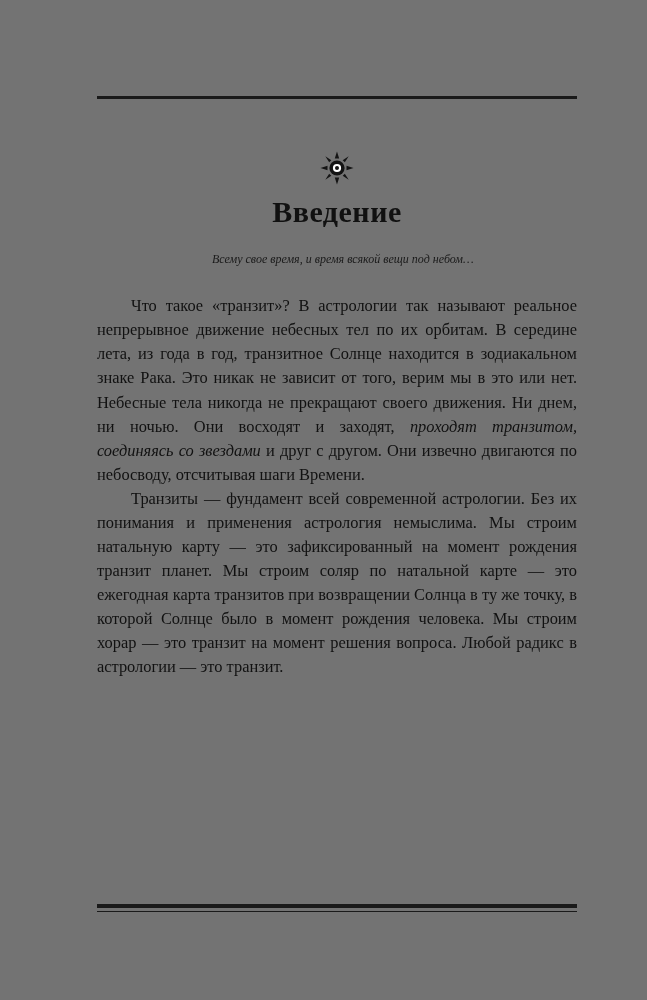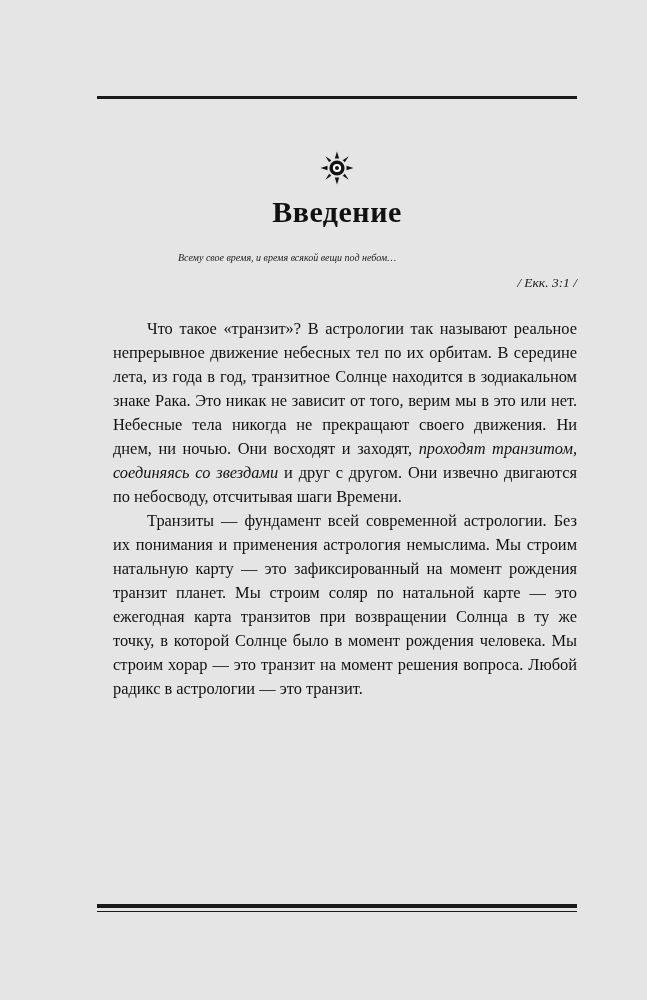--- a/index.html
+++ b/index.html
@@ -11,21 +11,21 @@
     width: 647px;
     height: 1000px;
     overflow: hidden;
     font-family: "Liberation Serif", serif;
     color: #111111;
   }
   .page {
     position: relative;
     width: 647px;
     height: 1000px;
-    background: #e5e5e5;
+    background: #737373;
     box-sizing: border-box;
   }
   .content {
     position: absolute;
     left: 97px;
     top: 96px;
     width: 480px;
   }
   .rule-top {
     width: 100%;
@@ -45,38 +45,37 @@
   .chapter-title {
     text-align: center;
     font-size: 30px;
     font-weight: bold;
     letter-spacing: 0.5px;
     margin-top: 10px;
     margin-bottom: 22px;
     font-family: "Liberation Serif", serif;
   }
   .epigraph {
-    margin-left: 81px;
+    margin-left: 115px;
     margin-right: 2px;
     font-style: italic;
-    font-size: 10px;
+    font-size: 12px;
     line-height: 1.45;
     text-align: left;
     color: #1a1a1a;
   }
   .epigraph-source {
     margin-top: 9px;
     text-align: right;
     font-style: italic;
     font-size: 13.5px;
     color: #1a1a1a;
   }
   .body-text {
     margin-top: 26px;
-    margin-left: 16px;
   }
   .body-text p {
     margin: 0;
     text-indent: 34px;
     font-size: 16.4px;
     line-height: 1.465;
     text-align: justify;
     text-justify: inter-word;
     color: #111111;
   }
@@ -129,21 +128,20 @@
           </g>
         </g>
         <circle cx="17" cy="17" r="4.1" fill="#ffffff"></circle>
         <circle cx="17" cy="17" r="2.0" fill="#141414"></circle>
       </svg>
     </div>
 
     <h1 class="chapter-title">Введение</h1>
 
     <div class="epigraph">Всему свое время, и время всякой вещи под небом…</div>
-    <div class="epigraph-source">/ Екк. 3:1 /</div>
 
     <div class="body-text">
       <p>
         <span>Что такое «транзит»? В астрологии так называют реальное непрерывное движение небесных тел по их орбитам. В середине лета, из года в год, транзитное Солнце находится в зодиакальном знаке Рака. Это никак не зависит от того, верим мы в это или нет. Небесные тела никогда не прекращают своего движения. Ни днем, ни ночью. Они восходят и заходят, </span><span class="italic">проходят транзитом, соединяясь со звездами</span><span> и друг с другом. Они извечно двигаются по небосводу, отсчитывая шаги Времени.</span>
       </p>
       <p>
         <span>Транзиты — фундамент всей современной астрологии. Без их понимания и применения астрология немыслима. Мы строим натальную карту — это зафиксированный на момент рождения транзит планет. Мы строим соляр по натальной карте — это ежегодная карта транзитов при возвращении Солнца в ту же точку, в которой Солнце было в момент рождения человека. Мы строим хорар — это транзит на момент решения вопроса. Любой радикс в астрологии — это транзит.</span>
       </p>
     </div>
 

